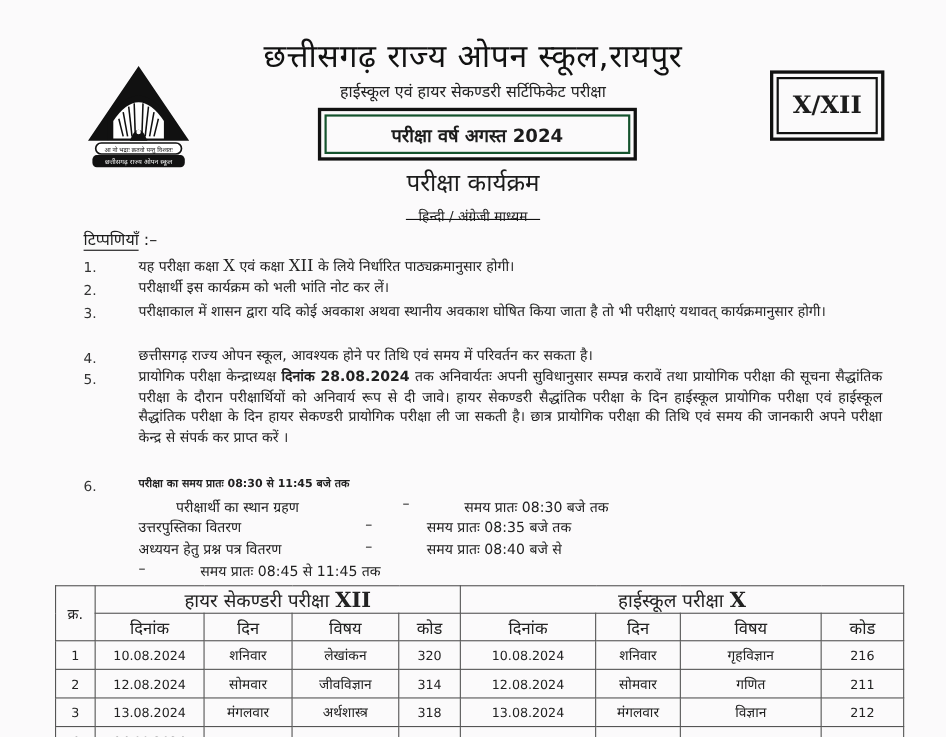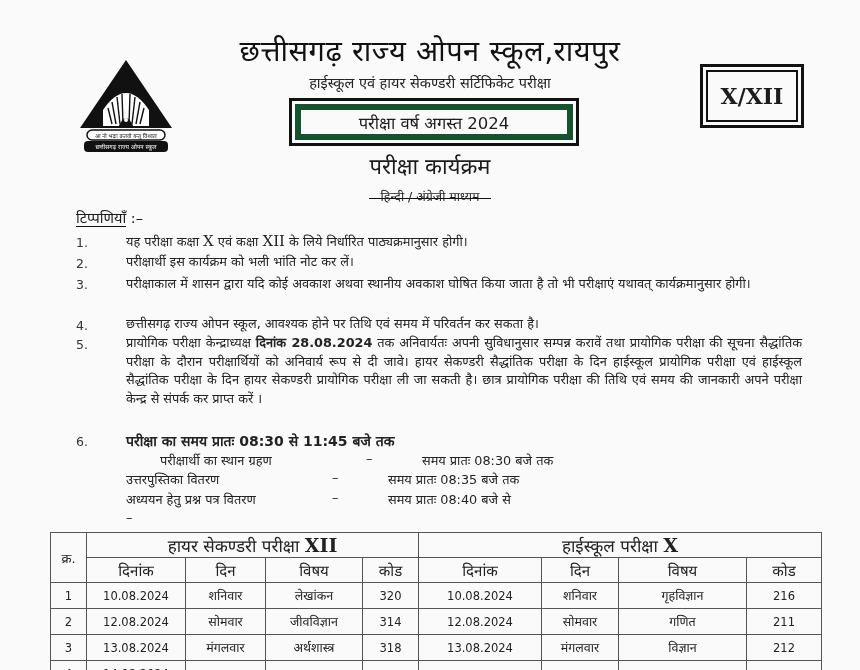--- a/index.html
+++ b/index.html
@@ -8,21 +8,21 @@
     background:#fbfafb;
     font-family:"DejaVu Sans", sans-serif; color:#1c1c1c;
   }
   .abs { position:absolute; }
   
   .logo { left:78px; top:58px; width:96px; height:96px; }
   
   .title { left:200px; top:30px; width:460px; text-align:center; font-size:29px; font-family:"DejaVu Sans", sans-serif; letter-spacing:0.5px; color:#111; }
   .subtitle { left:200px; top:72px; width:460px; text-align:center; font-size:14.5px; color:#222; }
   .yearbox { left:289px; top:98px; width:290px; height:48px; border:3px solid #111; box-sizing:border-box; padding:3px; }
-  .yearbox .inner { width:100%; height:100%; border:6px solid #14532d; box-sizing:border-box; display:flex; align-items:center; justify-content:center; font-size:16.5px; font-weight:normal; }
+  .yearbox .inner { width:100%; height:100%; border:2px solid #14532d; box-sizing:border-box; display:flex; align-items:center; justify-content:center; font-size:16.5px; font-weight:bold; }
   .classbox { left:700px; top:64px; width:104px; height:64px; border:3px solid #111; box-sizing:border-box; padding:3px; }
   .classbox .inner { width:100%; height:100%; border:2px solid #111; box-sizing:border-box; display:flex; align-items:center; justify-content:center; font-size:22px; font-weight:bold; font-family:"DejaVu Serif", serif; }
   .prog { left:330px; top:150px; width:200px; text-align:center; font-size:22px; }
   .prog span { border-bottom:1.5px solid #111; padding-bottom:19px; }
   .medium { left:330px; top:188px; width:200px; text-align:center; font-size:12.5px; }
   
   .notes-heading { left:76px; top:207px; font-size:14.5px; }
   .notes-heading span.u { border-bottom:1.2px solid #111; }
   .note-num { left:76px; font-size:12.5px; color:#333; }
   .note-text { left:126px; width:676px; font-size:12.8px; line-height:18.6px; text-align:justify; color:#222; }
@@ -101,39 +101,40 @@
 
 <div class="abs note-num" style="top:318px;">4.</div>
 <div class="abs note-text" style="top:315px;">छत्तीसगढ़ राज्य ओपन स्कूल, आवश्यक होने पर तिथि एवं समय में परिवर्तन कर सकता है।</div>
 
 <div class="abs note-num" style="top:337px;">5.</div>
 <div class="abs note-text" style="top:334px; line-height:18.5px;">
   <span>प्रायोगिक परीक्षा केन्द्राध्यक्ष </span><b>दिनांक 28.08.2024</b><span> तक अनिवार्यतः अपनी सुविधानुसार सम्पन्न करावें तथा प्रायोगिक परीक्षा की सूचना सैद्धांतिक परीक्षा के दौरान परीक्षार्थियों को अनिवार्य रूप से दी जावे। हायर सेकण्डरी सैद्धांतिक परीक्षा के दिन हाईस्कूल प्रायोगिक परीक्षा एवं हाईस्कूल सैद्धांतिक परीक्षा के दिन हायर सेकण्डरी प्रायोगिक परीक्षा ली जा सकती है। छात्र प्रायोगिक परीक्षा की तिथि एवं समय की जानकारी अपने परीक्षा केन्द्र से संपर्क कर प्राप्त करें ।</span>
 </div>
 
 <div class="abs note-num" style="top:434px;">6.</div>
-<div class="abs note-text bold" style="top:432px; font-size:14px;">परीक्षा का समय प्रातः 08:30 से 11:45 बजे तक</div>
+<div class="abs note-text bold" style="top:432px; font-size:10px;">परीक्षा का समय प्रातः 08:30 से 11:45 बजे तक</div>
 
 <div class="abs sched-row" style="top:451px;margin-left:34px;">
   <span class="lbl">परीक्षार्थी का स्थान ग्रहण</span>
     <span class="dash">–</span>
     <span>समय प्रातः 08:30 बजे तक</span>
 </div>
 <div class="abs sched-row" style="top:470px;">
   <span class="lbl">उत्तरपुस्तिका वितरण</span>
     <span class="dash">–</span>
     <span>समय प्रातः 08:35 बजे तक</span>
 </div>
 <div class="abs sched-row" style="top:490px;">
   <span class="lbl">अध्ययन हेतु प्रश्न पत्र वितरण</span>
     <span class="dash">–</span>
     <span>समय प्रातः 08:40 बजे से</span>
 </div>
 <div class="abs sched-row" style="top:510px;">
     <span class="dash">–</span>
+    <span>समय प्रातः 08:45 से 11:45 तक</span>
 </div>
 
 <table class="exam">
   <colgroup>
     <col style="width:36px">
       <col style="width:99px">
       <col style="width:80px">
       <col style="width:97px">
       <col style="width:56px">
     <col style="width:123px">

